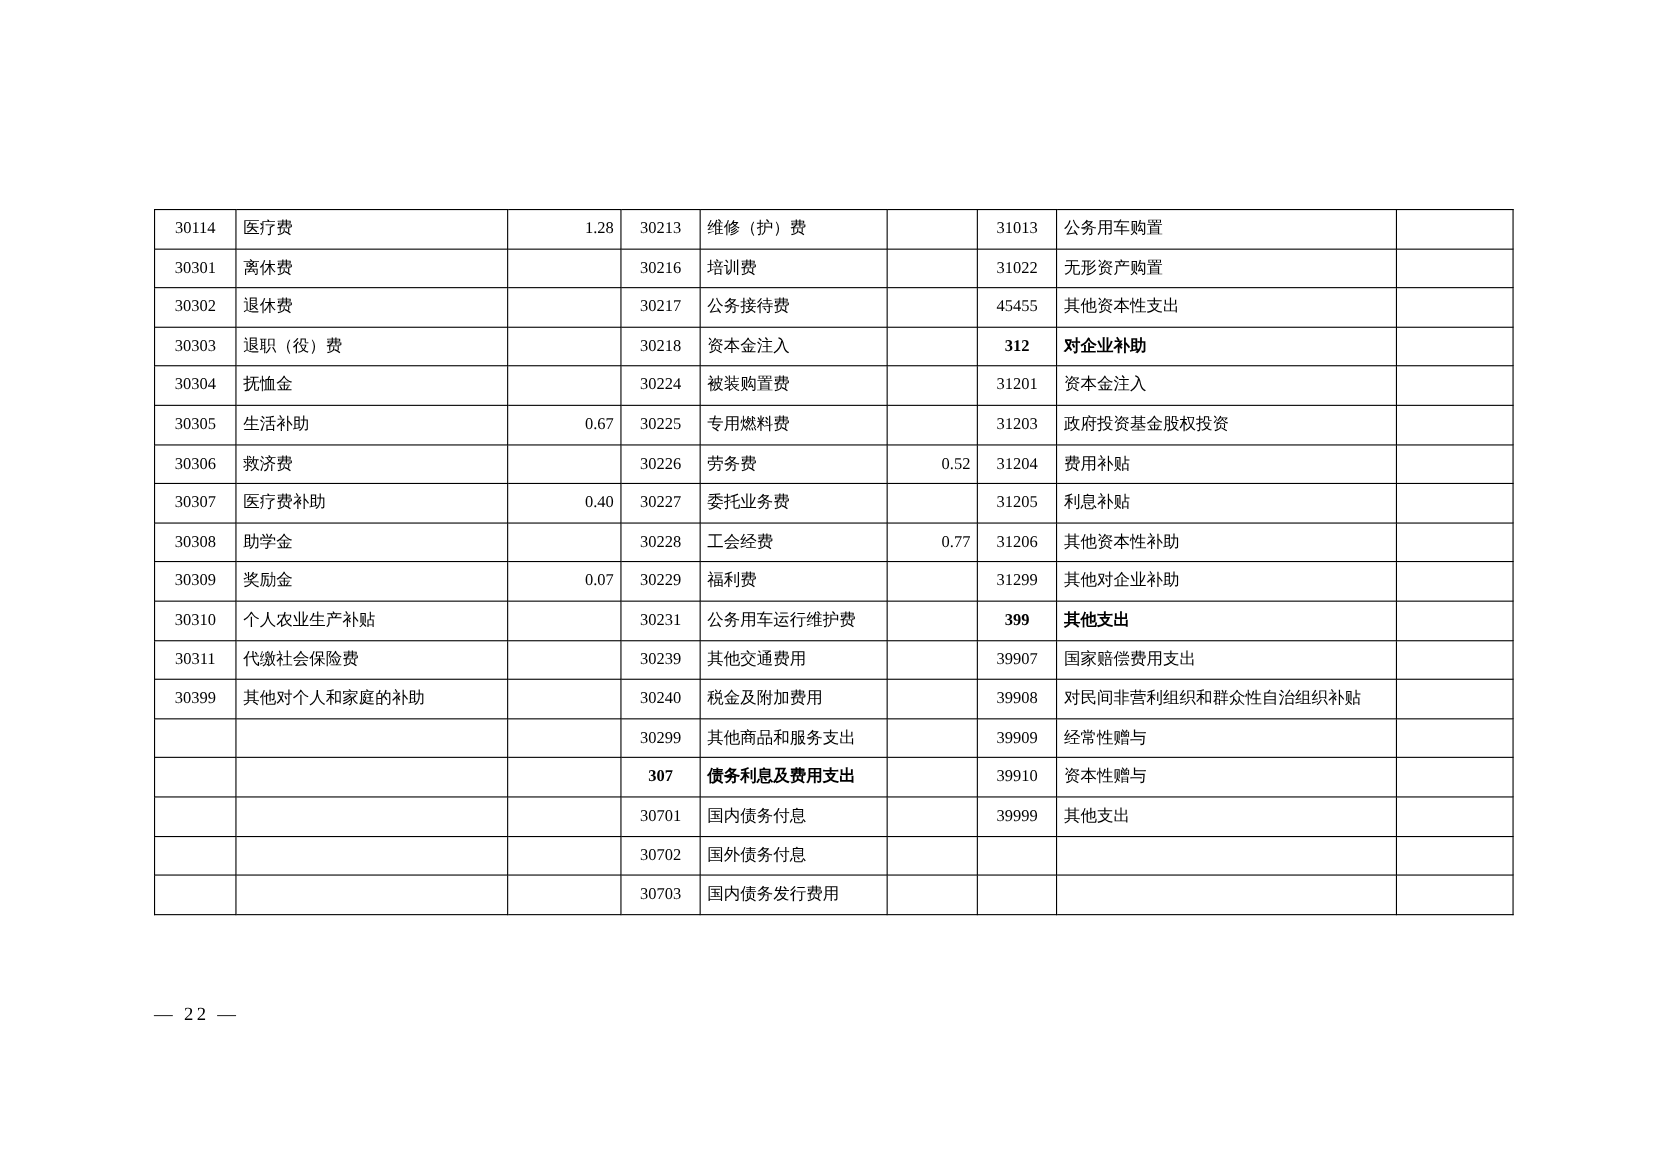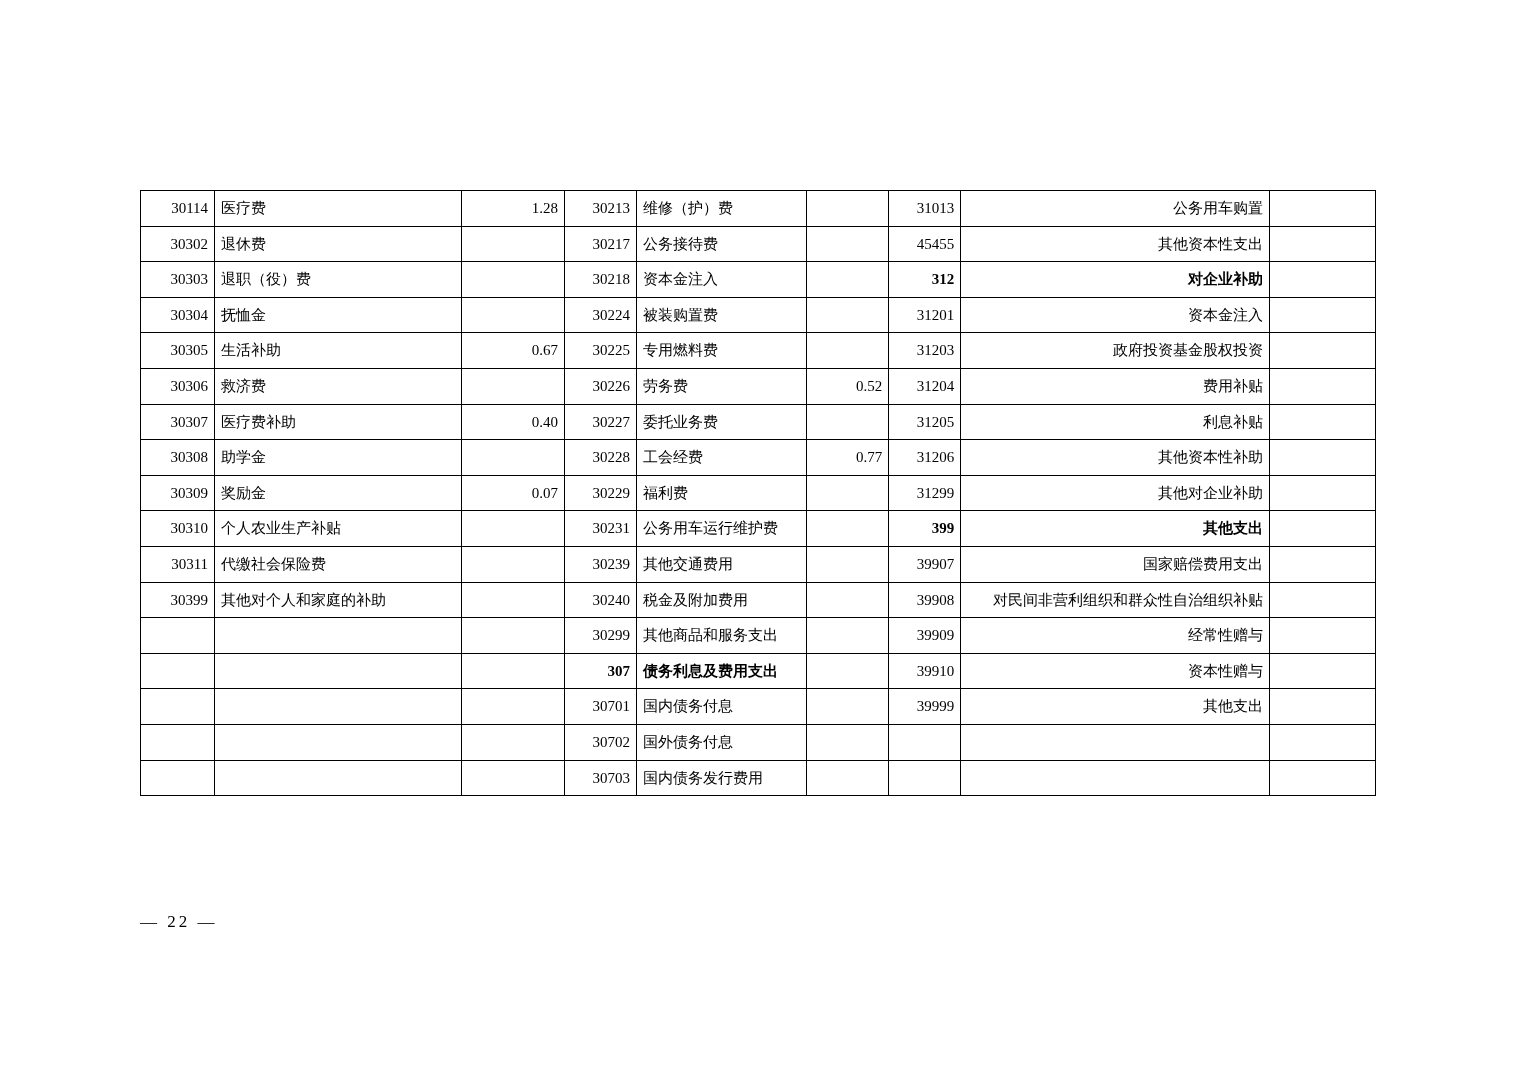--- a/index.html
+++ b/index.html
@@ -43,27 +43,27 @@
   col.c-code { width: 72px; }
   col.c-name { width: 240px; }
   col.c-amt  { width: 100px; }
   col.c-code2 { width: 70px; }
   col.c-name2 { width: 165px; }
   col.c-amt2  { width: 80px; }
   col.c-code3 { width: 70px; }
   col.c-name3 { width: 300px; }
   col.c-amt3  { width: 103px; }
 
-  .cell-code { text-align: right; }
+  .cell-code { text-align: center; }
   .cell-name { text-align: left; }
   .cell-amt  { text-align: right; padding-right: 4px; }
   .bold { font-weight: bold; }
   .nm-pad { padding-left: 20px; }
   .nm-pad2 { padding-left: 14px; margin-left: 46px; }
-  .nm-pad3 { padding-left: 14px; text-align: right; }
+  .nm-pad3 { padding-left: 14px; }
 
   .page-number {
     position: absolute;
     left: 140px;
     top: 912px;
     font-size: 17px;
     letter-spacing: 3px;
     font-family: "Liberation Serif", "DejaVu Serif", serif;
   }
 </style>
@@ -90,20 +90,31 @@
           <td class="cell-name nm-pad">医疗费</td>
           <td class="cell-amt">1.28</td>
           <td class="cell-code">30213</td>
           <td class="cell-name nm-pad2">维修（护）费</td>
           <td class="cell-amt"></td>
           <td class="cell-code">31013</td>
           <td class="cell-name nm-pad3">公务用车购置</td>
           <td class="cell-amt"></td>
         </tr>
         <tr>
+          <td class="cell-code">30301</td>
+          <td class="cell-name nm-pad">离休费</td>
+          <td class="cell-amt"></td>
+          <td class="cell-code">30216</td>
+          <td class="cell-name nm-pad2">培训费</td>
+          <td class="cell-amt"></td>
+          <td class="cell-code">31022</td>
+          <td class="cell-name nm-pad3">无形资产购置</td>
+          <td class="cell-amt"></td>
+        </tr>
+        <tr>
           <td class="cell-code">30302</td>
           <td class="cell-name nm-pad">退休费</td>
           <td class="cell-amt"></td>
           <td class="cell-code">30217</td>
           <td class="cell-name nm-pad2">公务接待费</td>
           <td class="cell-amt"></td>
           <td class="cell-code">45455</td>
           <td class="cell-name nm-pad3">其他资本性支出</td>
           <td class="cell-amt"></td>
         </tr>

